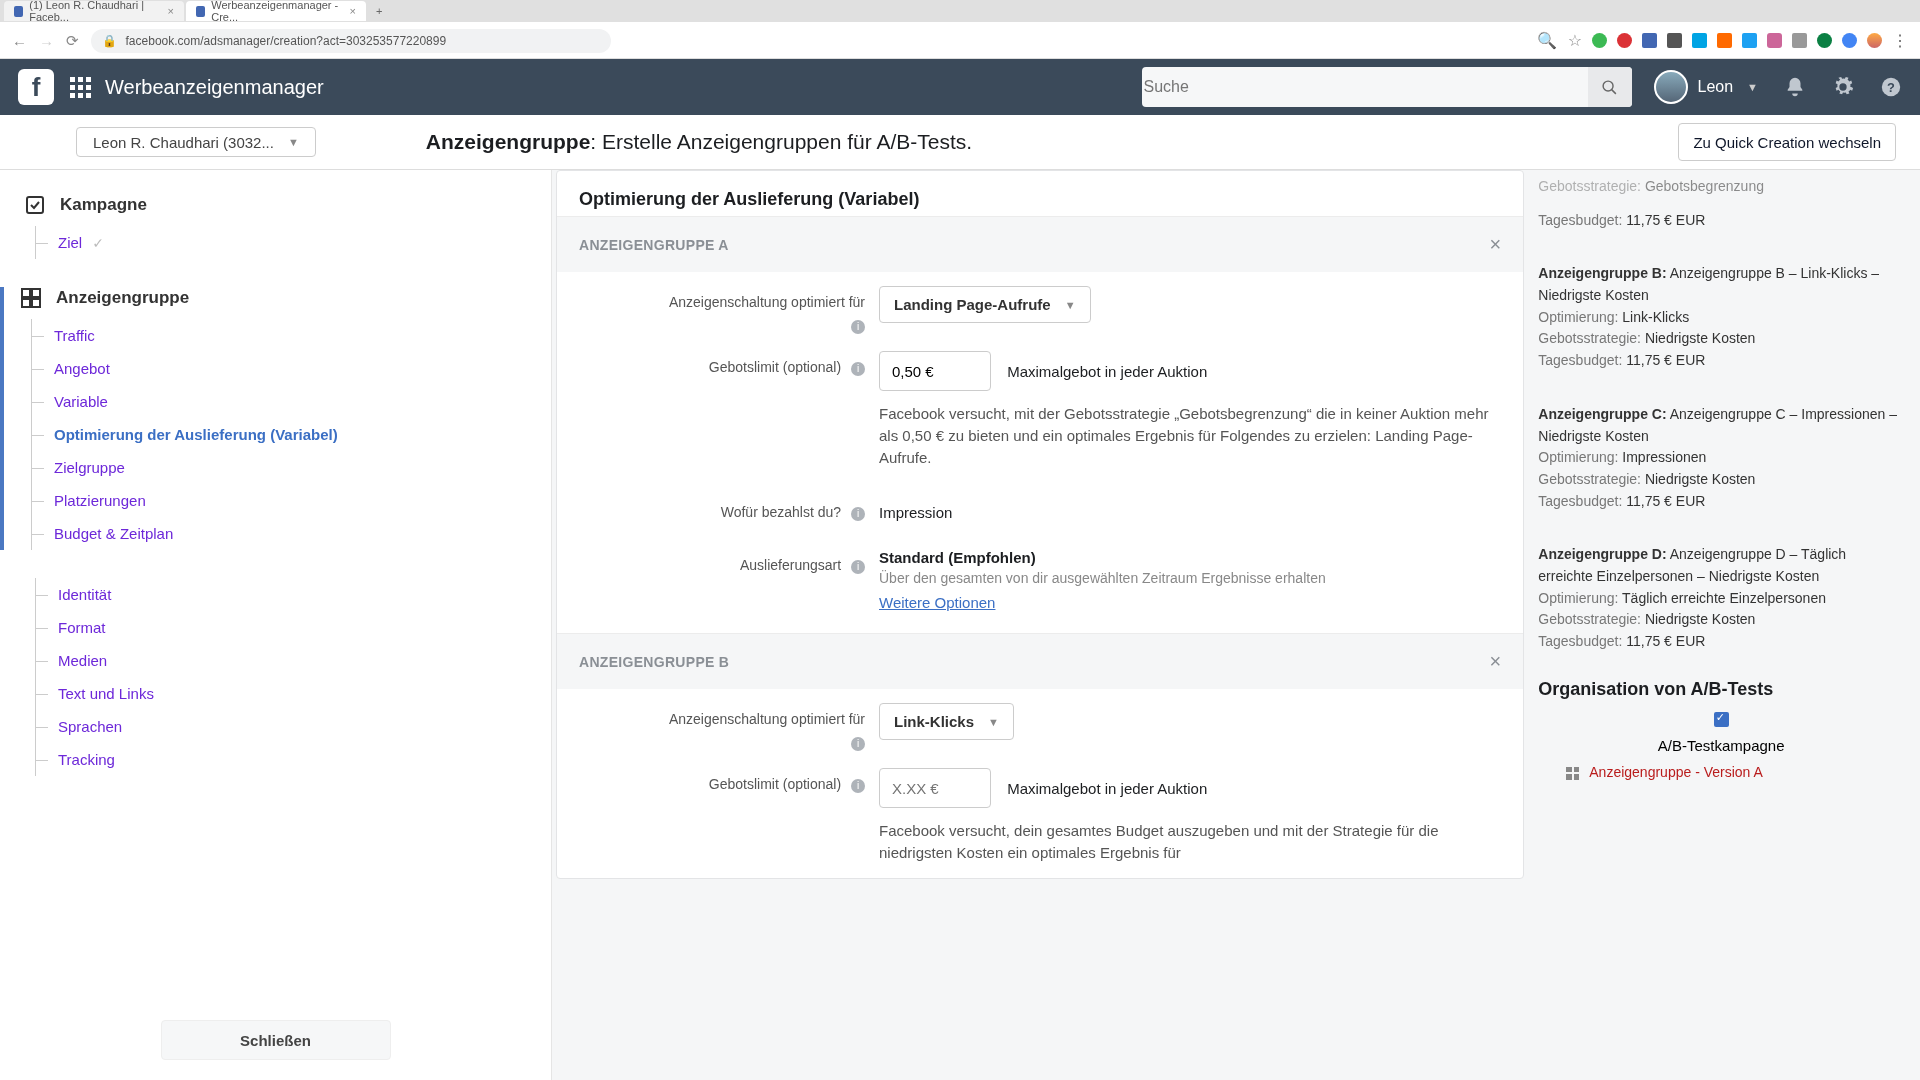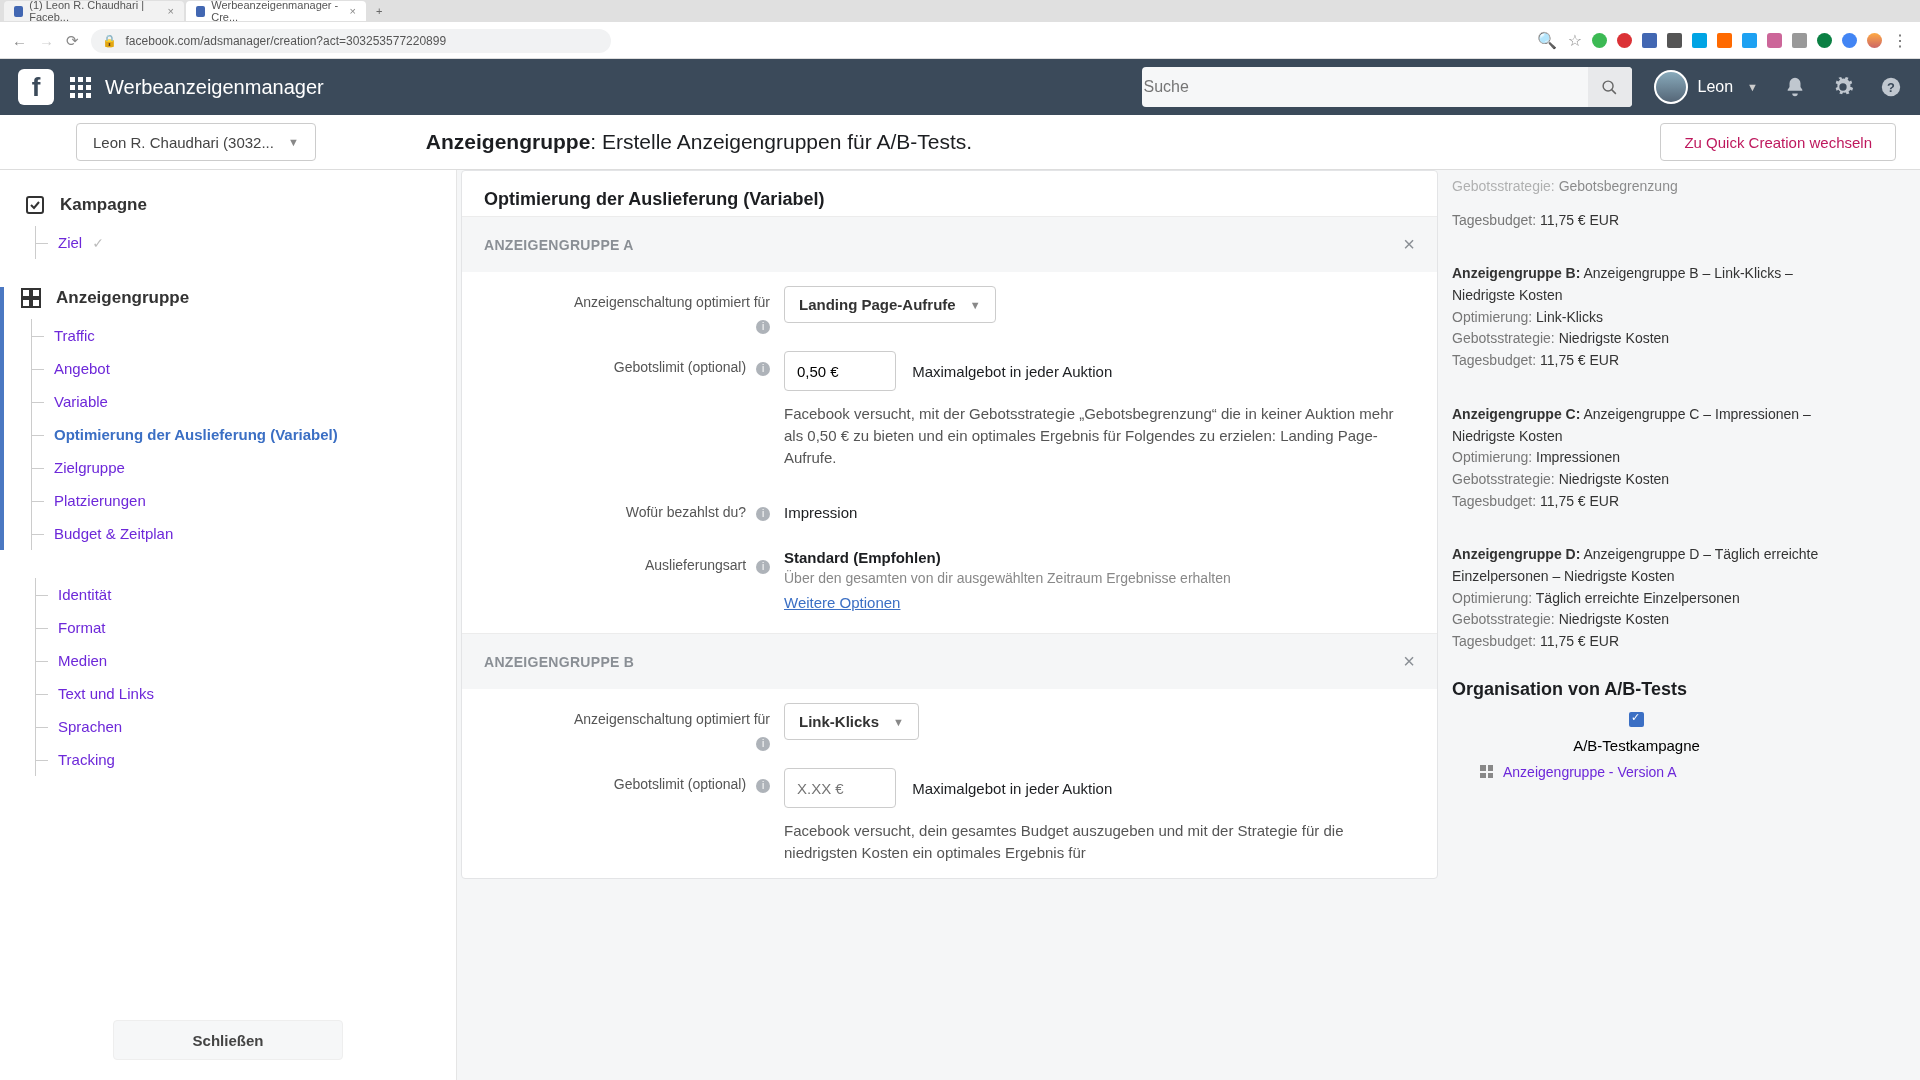--- a/index.html
+++ b/index.html
@@ -28,28 +28,28 @@
 .search-input { flex: 1; border: none; background: transparent; padding: 0 2px; font-size: 16px; color: #666; }
 .search-btn { width: 44px; height: 40px; background: #e8e9eb; display: flex; align-items: center; justify-content: center; border-radius: 0 4px 4px 0; color: #555; }
 .user-block { display: flex; align-items: center; gap: 10px; margin-left: 22px; }
 .avatar { width: 34px; height: 34px; border-radius: 50%; background: linear-gradient(#8ab, #567); border: 2px solid #fff; }
 .user-name { font-size: 16px; }
 .caret { font-size: 11px; color: #ccc; margin-left: 4px; }
 .hdr-icon { margin-left: 26px; color: #c0c7cf; font-size: 21px; }
 
 
 .page-header { height: 55px; background: #fff; border-bottom: 1px solid #ddd; display: flex; align-items: center; padding: 0 24px; }
-.acct-select { margin-left: 52px; height: 38px; border: 1px solid #ccc; border-radius: 4px; padding: 0 16px; display: flex; align-items: center; gap: 14px; font-size: 15px; color: #444; background: #fff; }
+.acct-select { margin-left: 52px; height: 30px; border: 1px solid #ccc; border-radius: 4px; padding: 0 16px; display: flex; align-items: center; gap: 14px; font-size: 15px; color: #444; background: #fff; }
 .page-title { margin-left: 110px; font-size: 21px; color: #1c1e21; }
 .page-title b { font-weight: 700; }
-.quick-btn { margin-left: auto; height: 38px; border: 1px solid #ccc; border-radius: 4px; padding: 0 23px; display: flex; align-items: center; font-size: 15px; color: #be185d; background: #fff; }
+.quick-btn { margin-left: auto; height: 38px; border: 1px solid #ccc; border-radius: 4px; padding: 0 14px; display: flex; align-items: center; font-size: 15px; color: #0f172a; background: #fff; }
 
 
 .layout { display: flex; height: calc(1080px - 59px - 56px - 55px); }
-.sidebar { width: 457px; background: #fff; border-right: 1px solid #e5e5e5; padding: 24px 20px; position: relative; }
+.sidebar { width: 552px; background: #fff; border-right: 1px solid #e5e5e5; padding: 24px 20px; position: relative; }
 .main { flex: 1; display: flex; overflow: hidden; }
 .content { width: 985px; background: #f5f6f7; overflow: hidden; }
 .right-col { width: 395px; padding: 0 16px 0 10px; overflow: hidden; }
 
 
 .nav-section { margin-bottom: 28px; border-left: 4px solid transparent; padding-left: 0; }
 .nav-section.active { border-left-color: #4b78c2; margin-left: -20px; padding-left: 16px; }
 .nav-head { display: flex; align-items: center; gap: 14px; font-size: 17px; font-weight: 700; color: #333; margin-bottom: 10px; }
 .nav-ico { width: 22px; height: 22px; display: flex; align-items: center; justify-content: center; }
 .nav-items { border-left: 1px solid #ccc; margin-left: 11px; }
@@ -82,21 +82,21 @@
 
 
 .right-block { font-size: 14px; color: #333; line-height: 1.55; padding: 6px 0; }
 .right-block .lbl { color: #777; }
 .rb-title { font-weight: 700; }
 .right-sep { height: 20px; }
 .rb-heading { font-size: 18px; font-weight: 700; color: #1c1e21; margin: 20px 0 12px; }
 .cb-line { display: flex; align-items: center; gap: 10px; font-size: 15px; flex-direction: column; }
 .cb { width: 15px; height: 15px; background: #3b6fc4; border-radius: 2px; position: relative; }
 .cb::after { content: "✓"; color: #fff; font-size: 11px; position: absolute; left: 2px; top: -1px; }
-.sub-line { display: flex; align-items: center; gap: 10px; font-size: 14px; color: #6d28d9; margin: 10px 0 0 28px; }
+.sub-line { display: flex; align-items: flex-end; gap: 10px; font-size: 14px; color: #b91c1c; margin: 10px 0 0 28px; }
 .mini-grid { width: 13px; height: 13px; display: grid; grid-template-columns: 1fr 1fr; grid-template-rows: 1fr 1fr; gap: 2px; }
 .mini-grid div { background: #888; }
 
 
 svg { display: block; }
 </style>
 </head>
 <body>
 
 <div class="browser-chrome">

